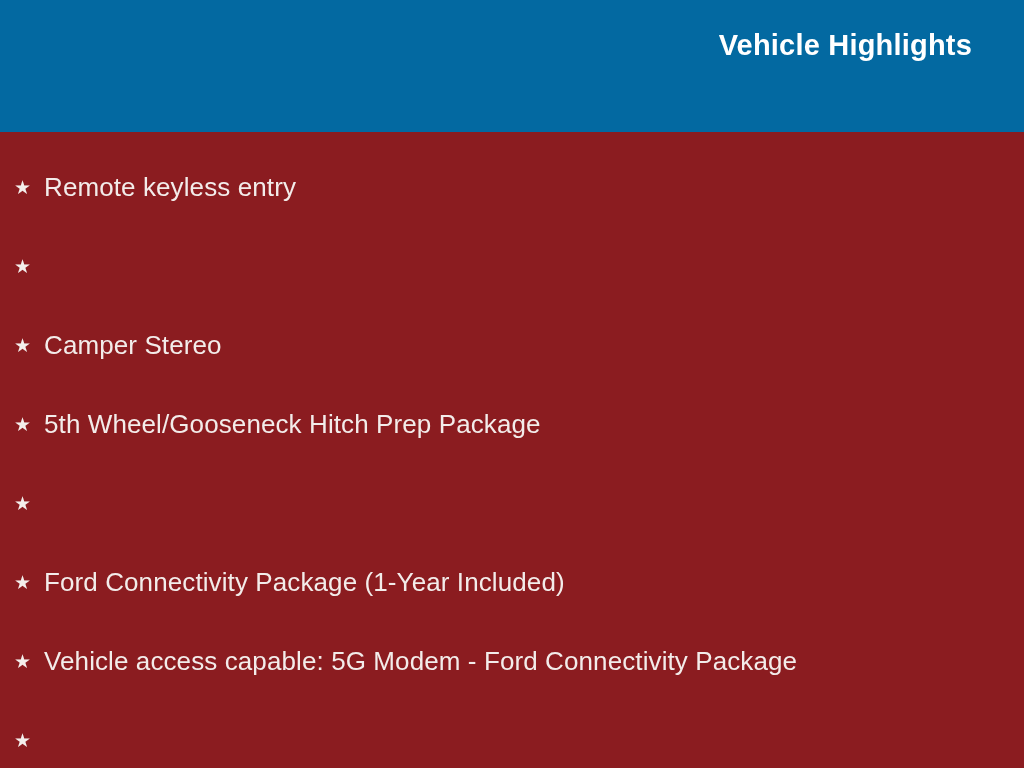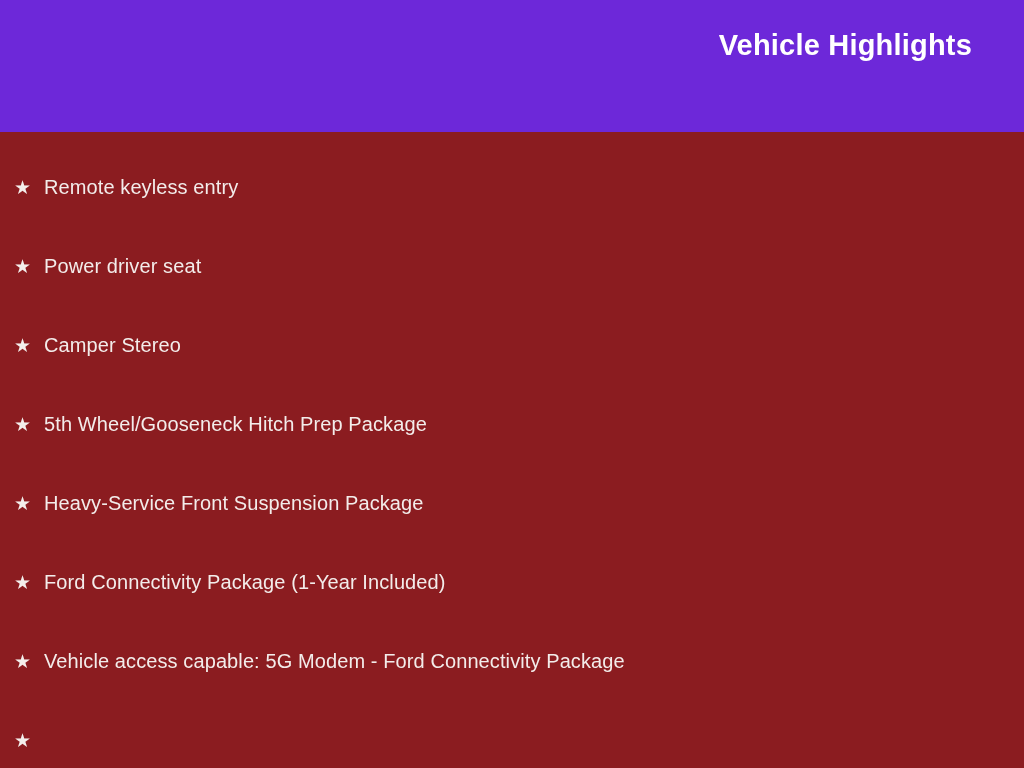--- a/index.html
+++ b/index.html
@@ -20,21 +20,21 @@
     height: 768px;
     background: #8b1c20;
     display: flex;
     flex-direction: column;
   }
 
   
   #header {
     flex: 0 0 132px;
     height: 132px;
-    background: #6d28d9;
+    background: #0369a1;
     display: flex;
     align-items: center;
     justify-content: flex-end;
     box-sizing: border-box;
     padding: 0 52px 40px 0;
   }
 
   #header-title {
     color: #ffffff;
     font-size: 29px;
@@ -73,21 +73,21 @@
     color: #f4efec;
     font-size: 19px;
     line-height: 1;
     text-align: left;
     user-select: none;
   }
 
   .item-text {
     flex: 1 1 auto;
     color: #f3ecea;
-    font-size: 20px;
+    font-size: 26px;
     line-height: 1.15;
     letter-spacing: 0.1px;
     white-space: nowrap;
   }
 </style>
 </head>
 <body>
 
 <div id="slide">
 
@@ -98,36 +98,34 @@
   <div id="body">
     <ul id="highlights-list">
 
       <li class="highlight-item">
         <span class="bullet-star">★</span>
         <span class="item-text">Remote keyless entry</span>
       </li>
 
       <li class="highlight-item">
         <span class="bullet-star">★</span>
-        <span class="item-text">Power driver seat</span>
       </li>
 
       <li class="highlight-item">
         <span class="bullet-star">★</span>
         <span class="item-text">Camper Stereo</span>
       </li>
 
       <li class="highlight-item">
         <span class="bullet-star">★</span>
         <span class="item-text">5th Wheel/Gooseneck Hitch Prep Package</span>
       </li>
 
       <li class="highlight-item">
         <span class="bullet-star">★</span>
-        <span class="item-text">Heavy-Service Front Suspension Package</span>
       </li>
 
       <li class="highlight-item">
         <span class="bullet-star">★</span>
         <span class="item-text">Ford Connectivity Package (1-Year Included)</span>
       </li>
 
       <li class="highlight-item">
         <span class="bullet-star">★</span>
         <span class="item-text">Vehicle access capable: 5G Modem - Ford Connectivity Package</span>

